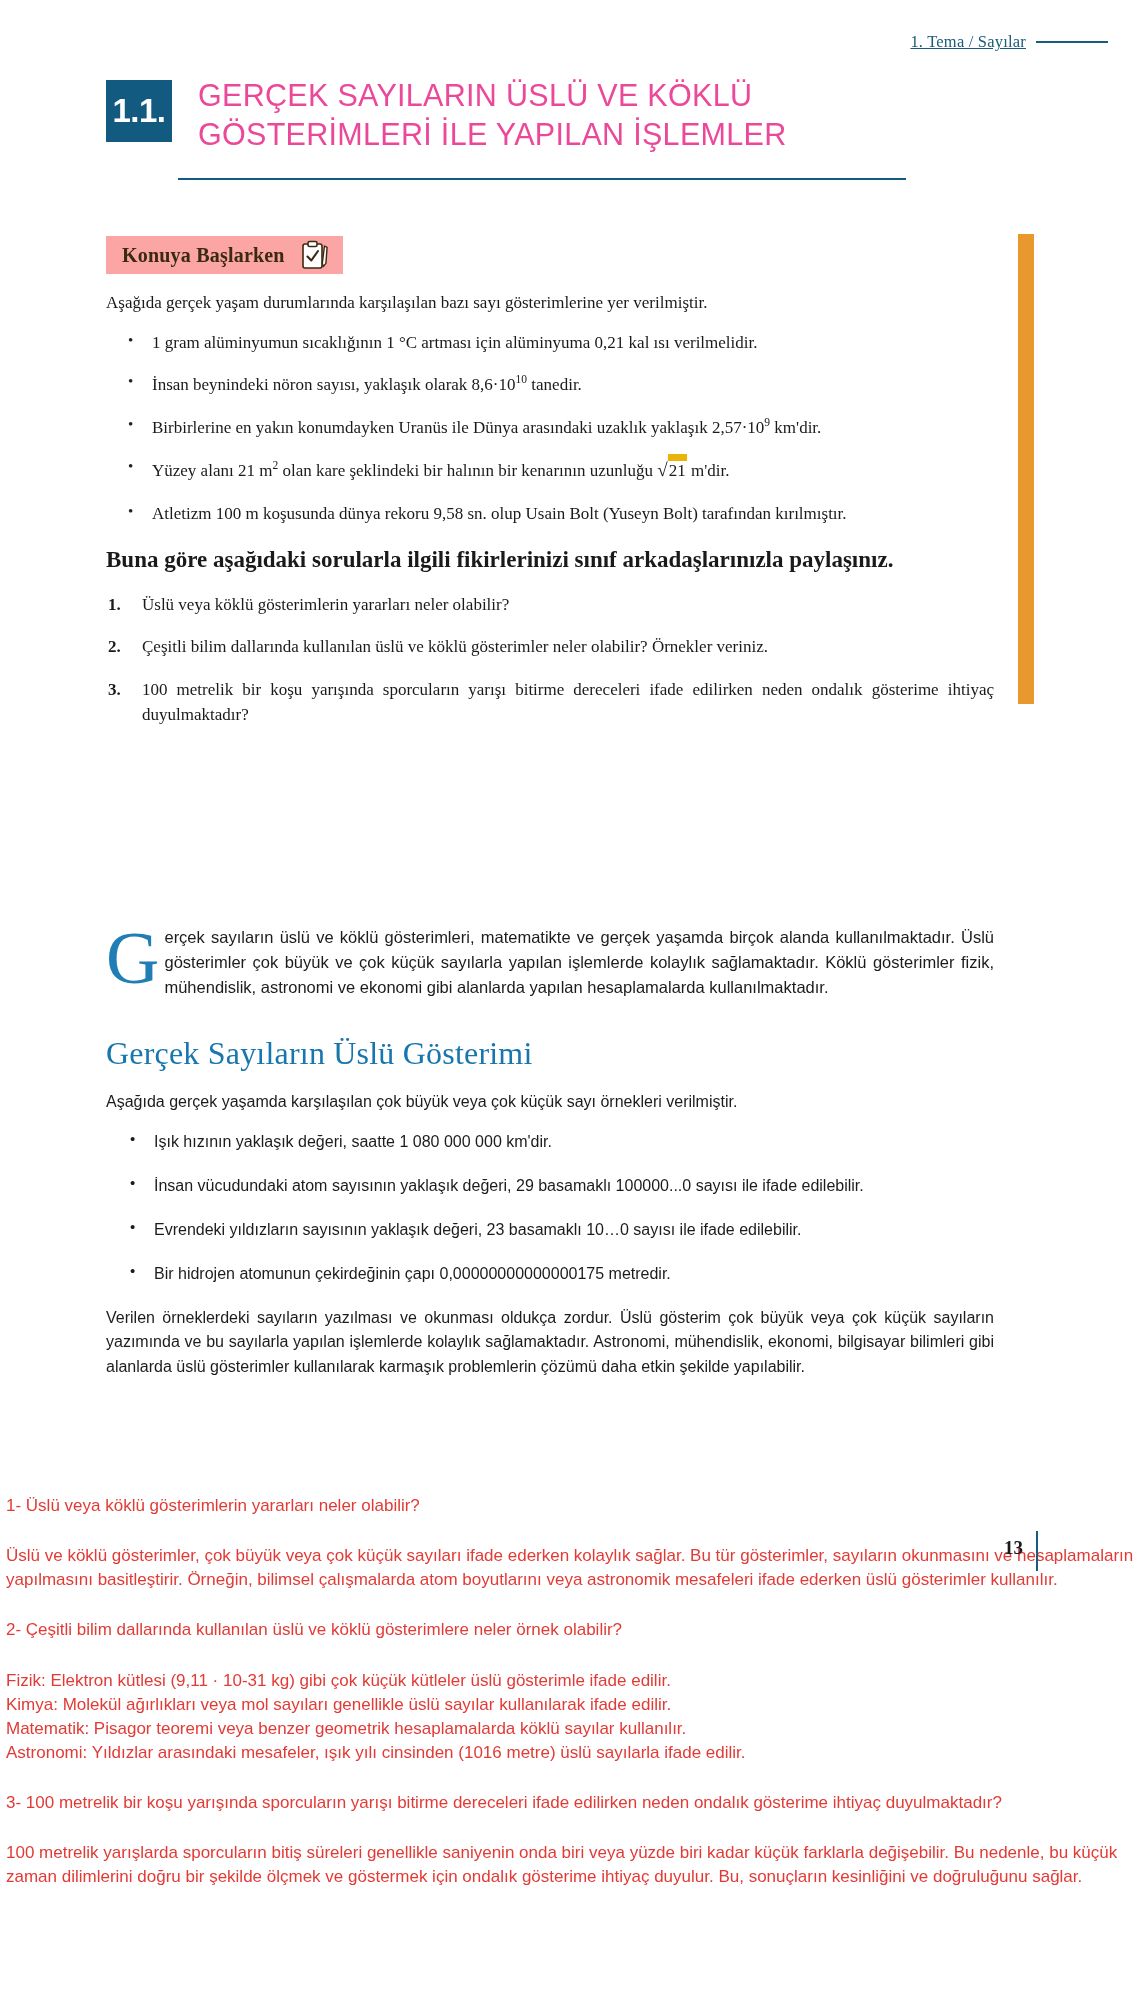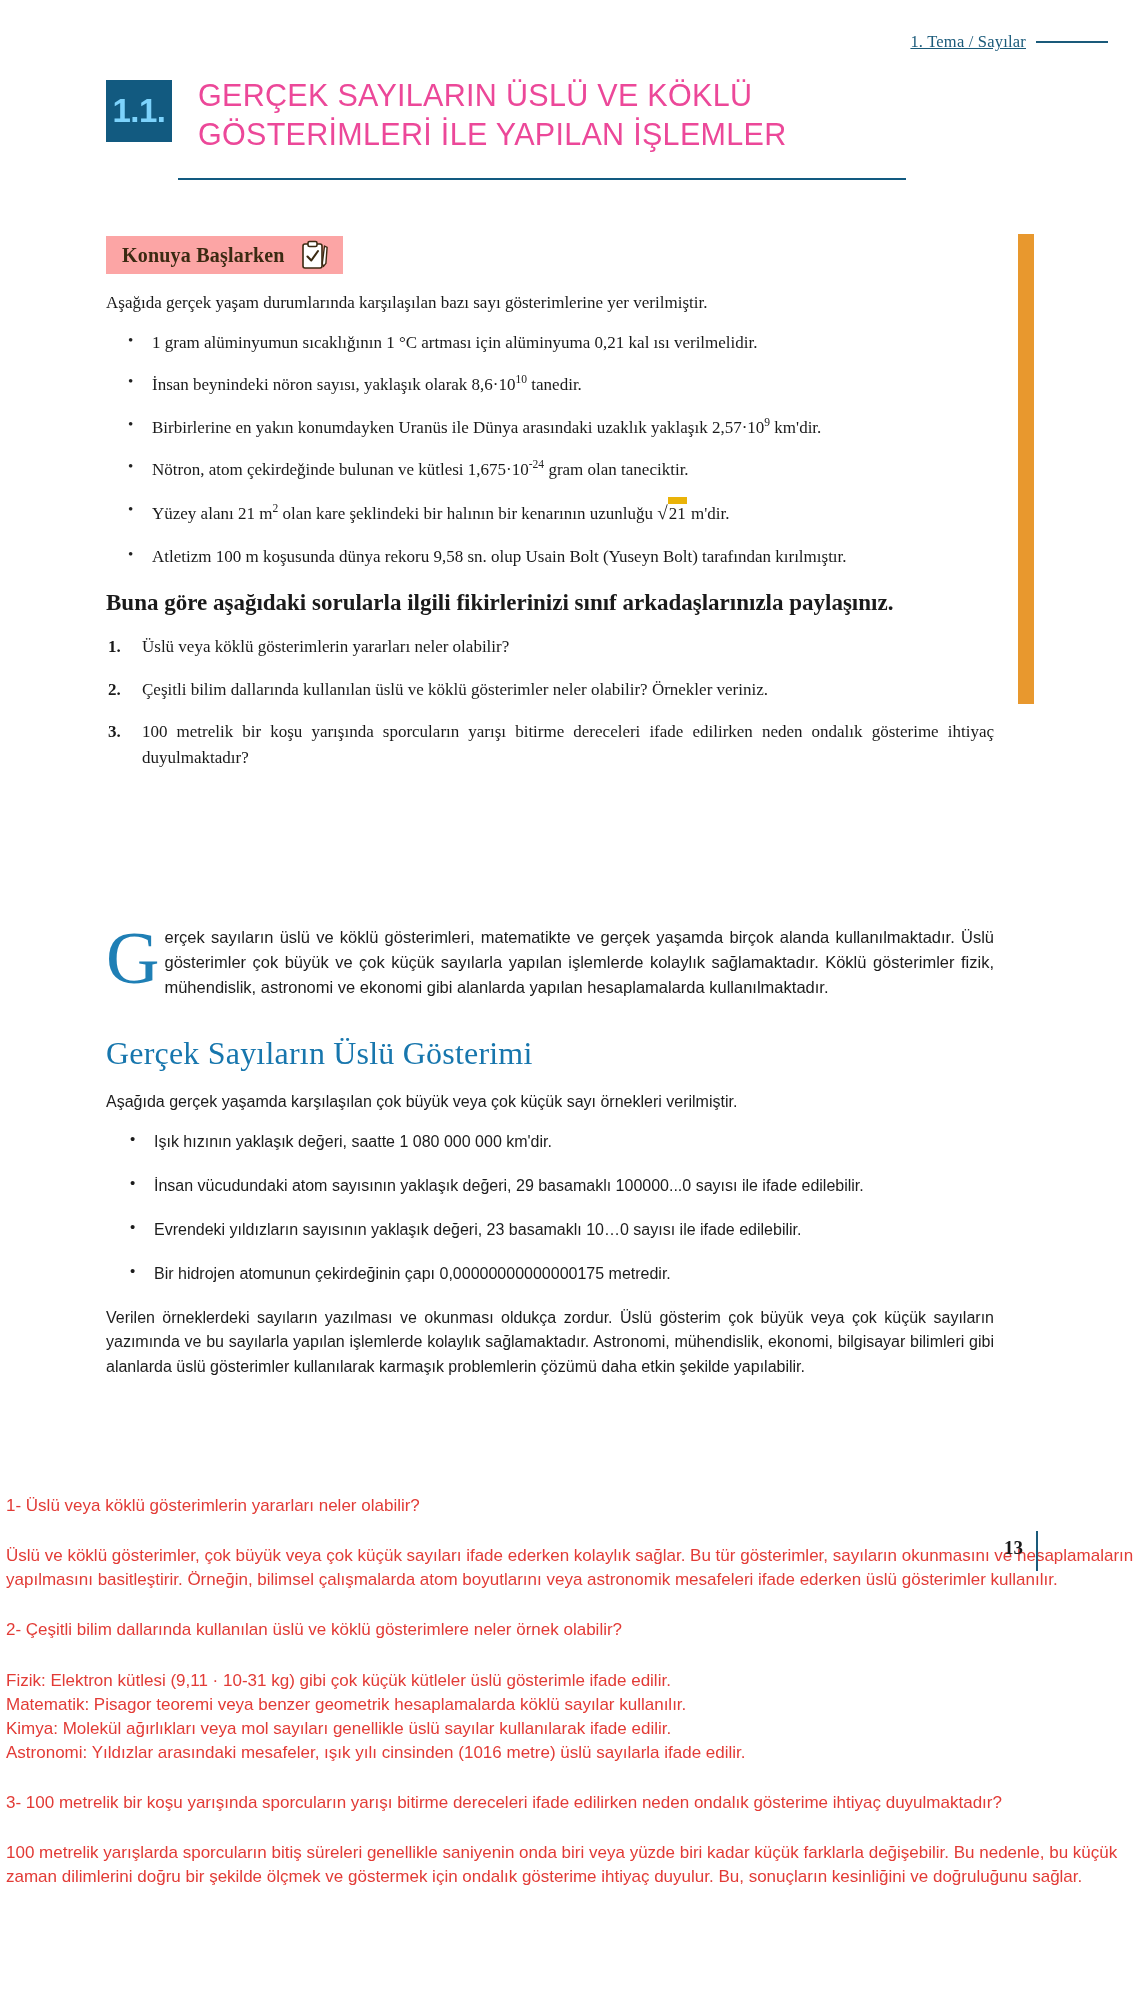--- a/index.html
+++ b/index.html
@@ -25,21 +25,21 @@
     text-decoration:underline;
   }
   .runhead-rule { width:72px; height:2px; background:#1a5a7a; }
 
   
   .titleblock {
     position:absolute; left:106px; top:80px; width:800px;
     display:flex; align-items:flex-start;
   }
   .num-chip {
-    width:66px; height:62px; background:#125a80; color:#7dd3fc;
+    width:66px; height:62px; background:#125a80; color:#ffffff;
     font-family:"Liberation Sans", sans-serif;
     font-size:33px; font-weight:700; letter-spacing:-.5px;
     display:flex; align-items:center; justify-content:center;
     flex:0 0 auto;
   }
   .title-text {
     margin-left:26px; margin-top:-4px;
     font-family:"Liberation Sans", sans-serif;
     font-size:30.5px; font-weight:400; line-height:1.28;
     color:#ec4899; letter-spacing:.3px;
@@ -196,23 +196,20 @@
       <li>
         1 gram alüminyumun sıcaklığının 1 °C artması için alüminyuma 0,21 kal ısı verilmelidir.
       </li>
       <li>
         İnsan beynindeki nöron sayısı, yaklaşık olarak 8,6·10<sup>10</sup> tanedir.
       </li>
       <li>
         Birbirlerine en yakın konumdayken Uranüs ile Dünya arasındaki uzaklık yaklaşık 2,57·10<sup>9</sup> km'dir.
       </li>
       <li>
-        Nötron, atom çekirdeğinde bulunan ve kütlesi 1,675·10<sup>-24</sup> gram olan taneciktir.
-      </li>
-      <li>
         Yüzey alanı 21 m<sup>2</sup> olan kare şeklindeki bir halının bir kenarının uzunluğu
         <span class="sqrt"><span class="rad">√</span><span class="under">21</span></span> m'dir.
       </li>
       <li>
         Atletizm 100 m koşusunda dünya rekoru 9,58 sn. olup Usain Bolt (Yuseyn Bolt) tarafından kırılmıştır.
       </li>
     </ul>
 
     <div class="prompt-bold">Buna göre aşağıdaki sorularla ilgili fikirlerinizi sınıf arkadaşlarınızla paylaşınız.</div>
 
@@ -248,22 +245,22 @@
     </ul>
     <div class="closing">Verilen örneklerdeki sayıların yazılması ve okunması oldukça zordur. Üslü gösterim çok büyük veya çok küçük sayıların yazımında ve bu sayılarla yapılan işlemlerde kolaylık sağlamaktadır. Astronomi, mühendislik, ekonomi, bilgisayar bilimleri gibi alanlarda üslü gösterimler kullanılarak karmaşık problemlerin çözümü daha etkin şekilde yapılabilir.</div>
   </div>
 
   <div class="answers">
     <p class="q">1- Üslü veya köklü gösterimlerin yararları neler olabilir?</p>
     <p class="a">Üslü ve köklü gösterimler, çok büyük veya çok küçük sayıları ifade ederken kolaylık sağlar. Bu tür gösterimler, sayıların okunmasını ve hesaplamaların yapılmasını basitleştirir. Örneğin, bilimsel çalışmalarda atom boyutlarını veya astronomik mesafeleri ifade ederken üslü gösterimler kullanılır.</p>
     <p class="q">2- Çeşitli bilim dallarında kullanılan üslü ve köklü gösterimlere neler örnek olabilir?</p>
     <div class="a">
       <p class="line">Fizik: Elektron kütlesi (9,11 · 10-31 kg) gibi çok küçük kütleler üslü gösterimle ifade edilir.</p>
+      <p class="line">Kimya: Molekül ağırlıkları veya mol sayıları genellikle üslü sayılar kullanılarak ifade edilir.</p>
       <p class="line">Matematik: Pisagor teoremi veya benzer geometrik hesaplamalarda köklü sayılar kullanılır.</p>
-      <p class="line">Kimya: Molekül ağırlıkları veya mol sayıları genellikle üslü sayılar kullanılarak ifade edilir.</p>
       <p class="line tight">Astronomi: Yıldızlar arasındaki mesafeler, ışık yılı cinsinden (1016 metre) üslü sayılarla ifade edilir.</p>
     </div>
     <p class="q">3- 100 metrelik bir koşu yarışında sporcuların yarışı bitirme dereceleri ifade edilirken neden ondalık gösterime ihtiyaç duyulmaktadır?</p>
     <p class="a">100 metrelik yarışlarda sporcuların bitiş süreleri genellikle saniyenin onda biri veya yüzde biri kadar küçük farklarla değişebilir. Bu nedenle, bu küçük zaman dilimlerini doğru bir şekilde ölçmek ve göstermek için ondalık gösterime ihtiyaç duyulur. Bu, sonuçların kesinliğini ve doğruluğunu sağlar.</p>
   </div>
 
   <div class="pagenum">13</div>
   <div class="pagenum-rule"></div>
 
 </div>

